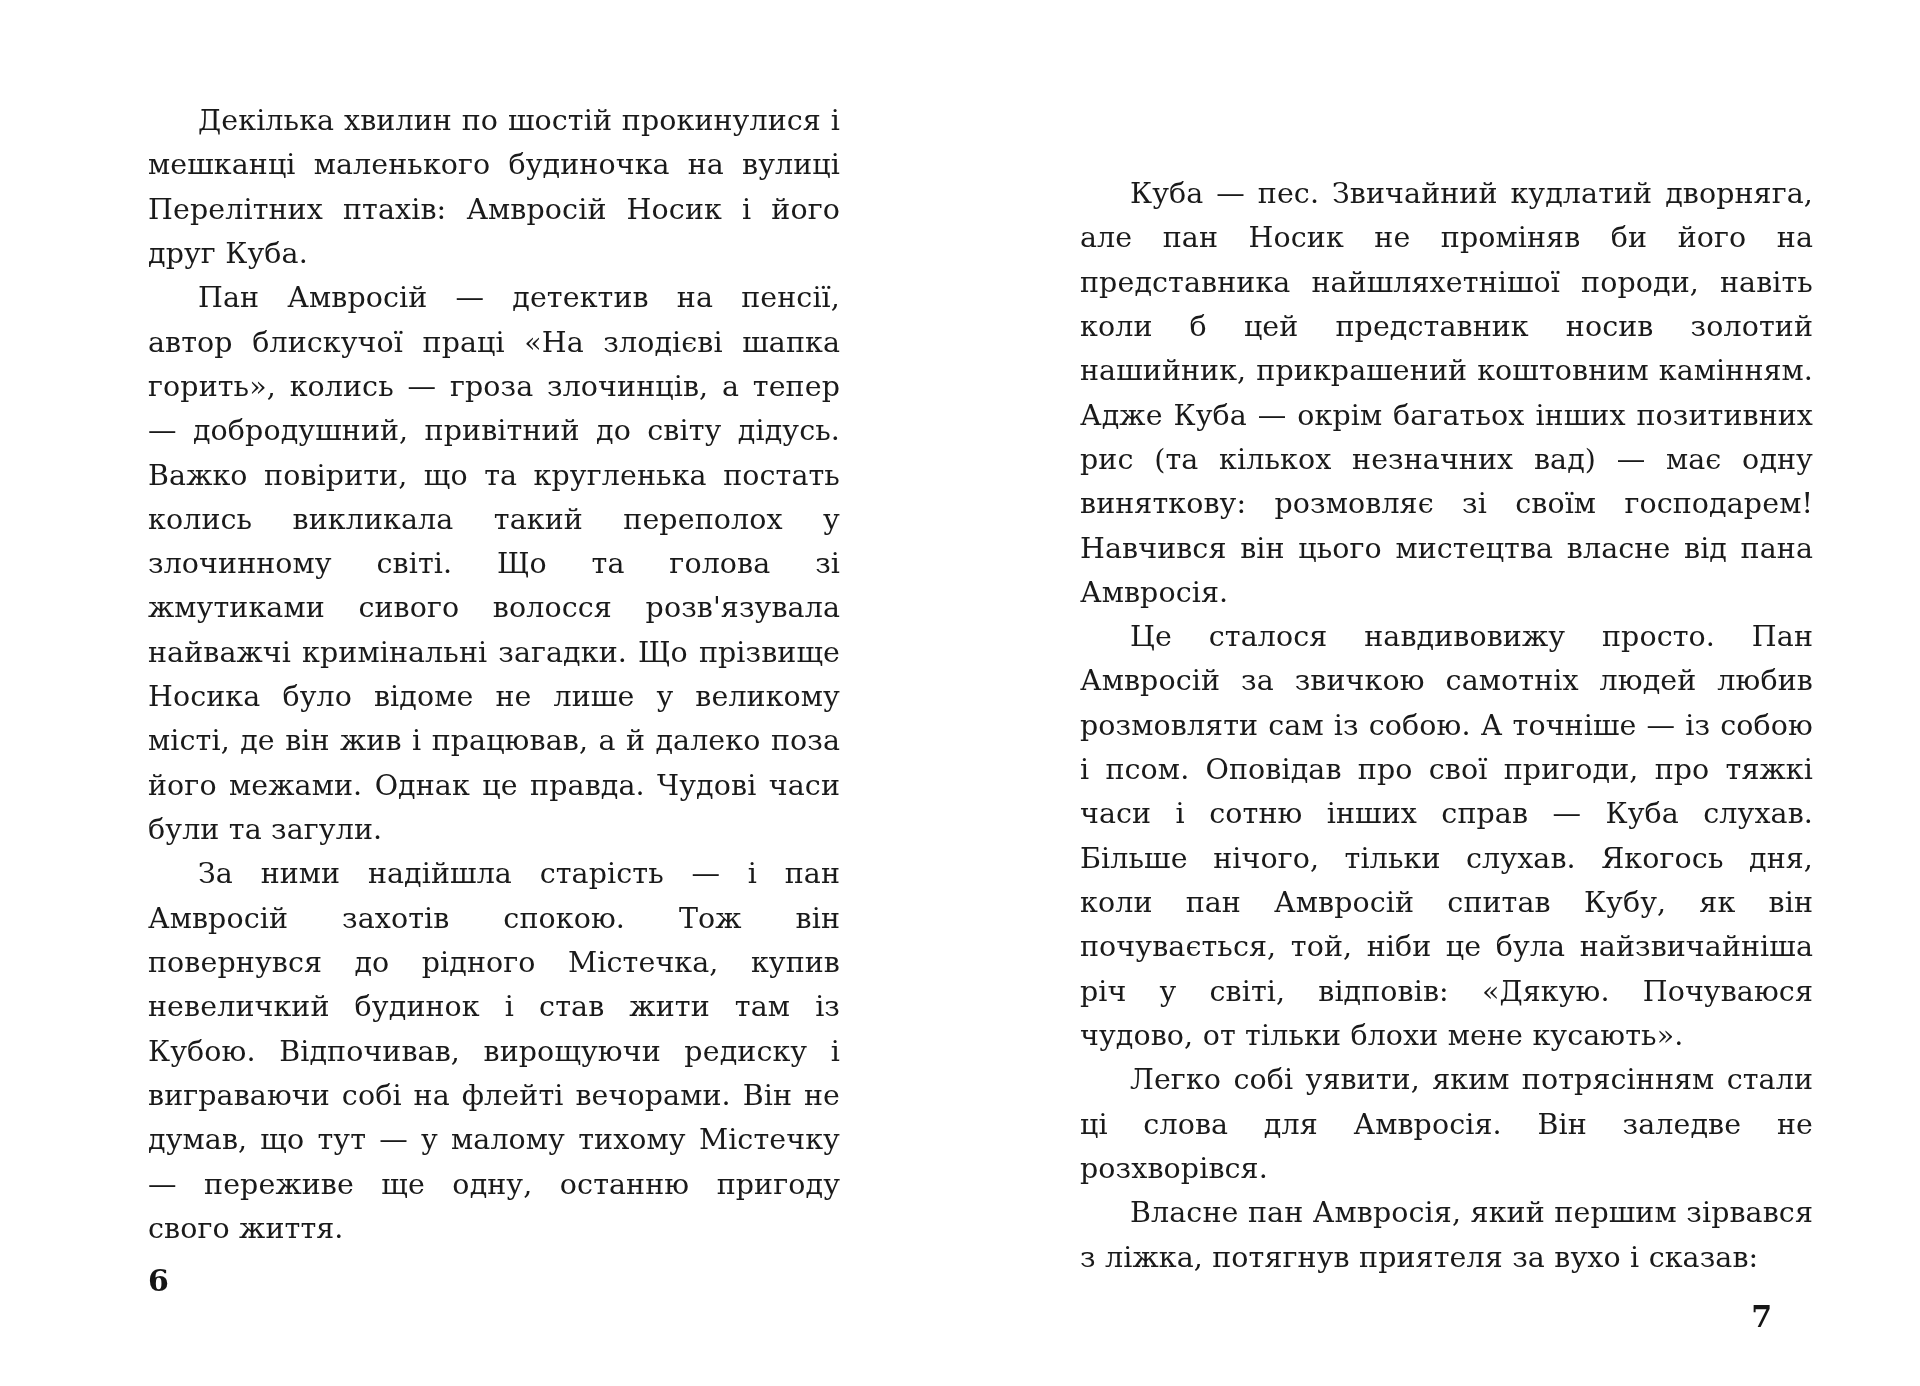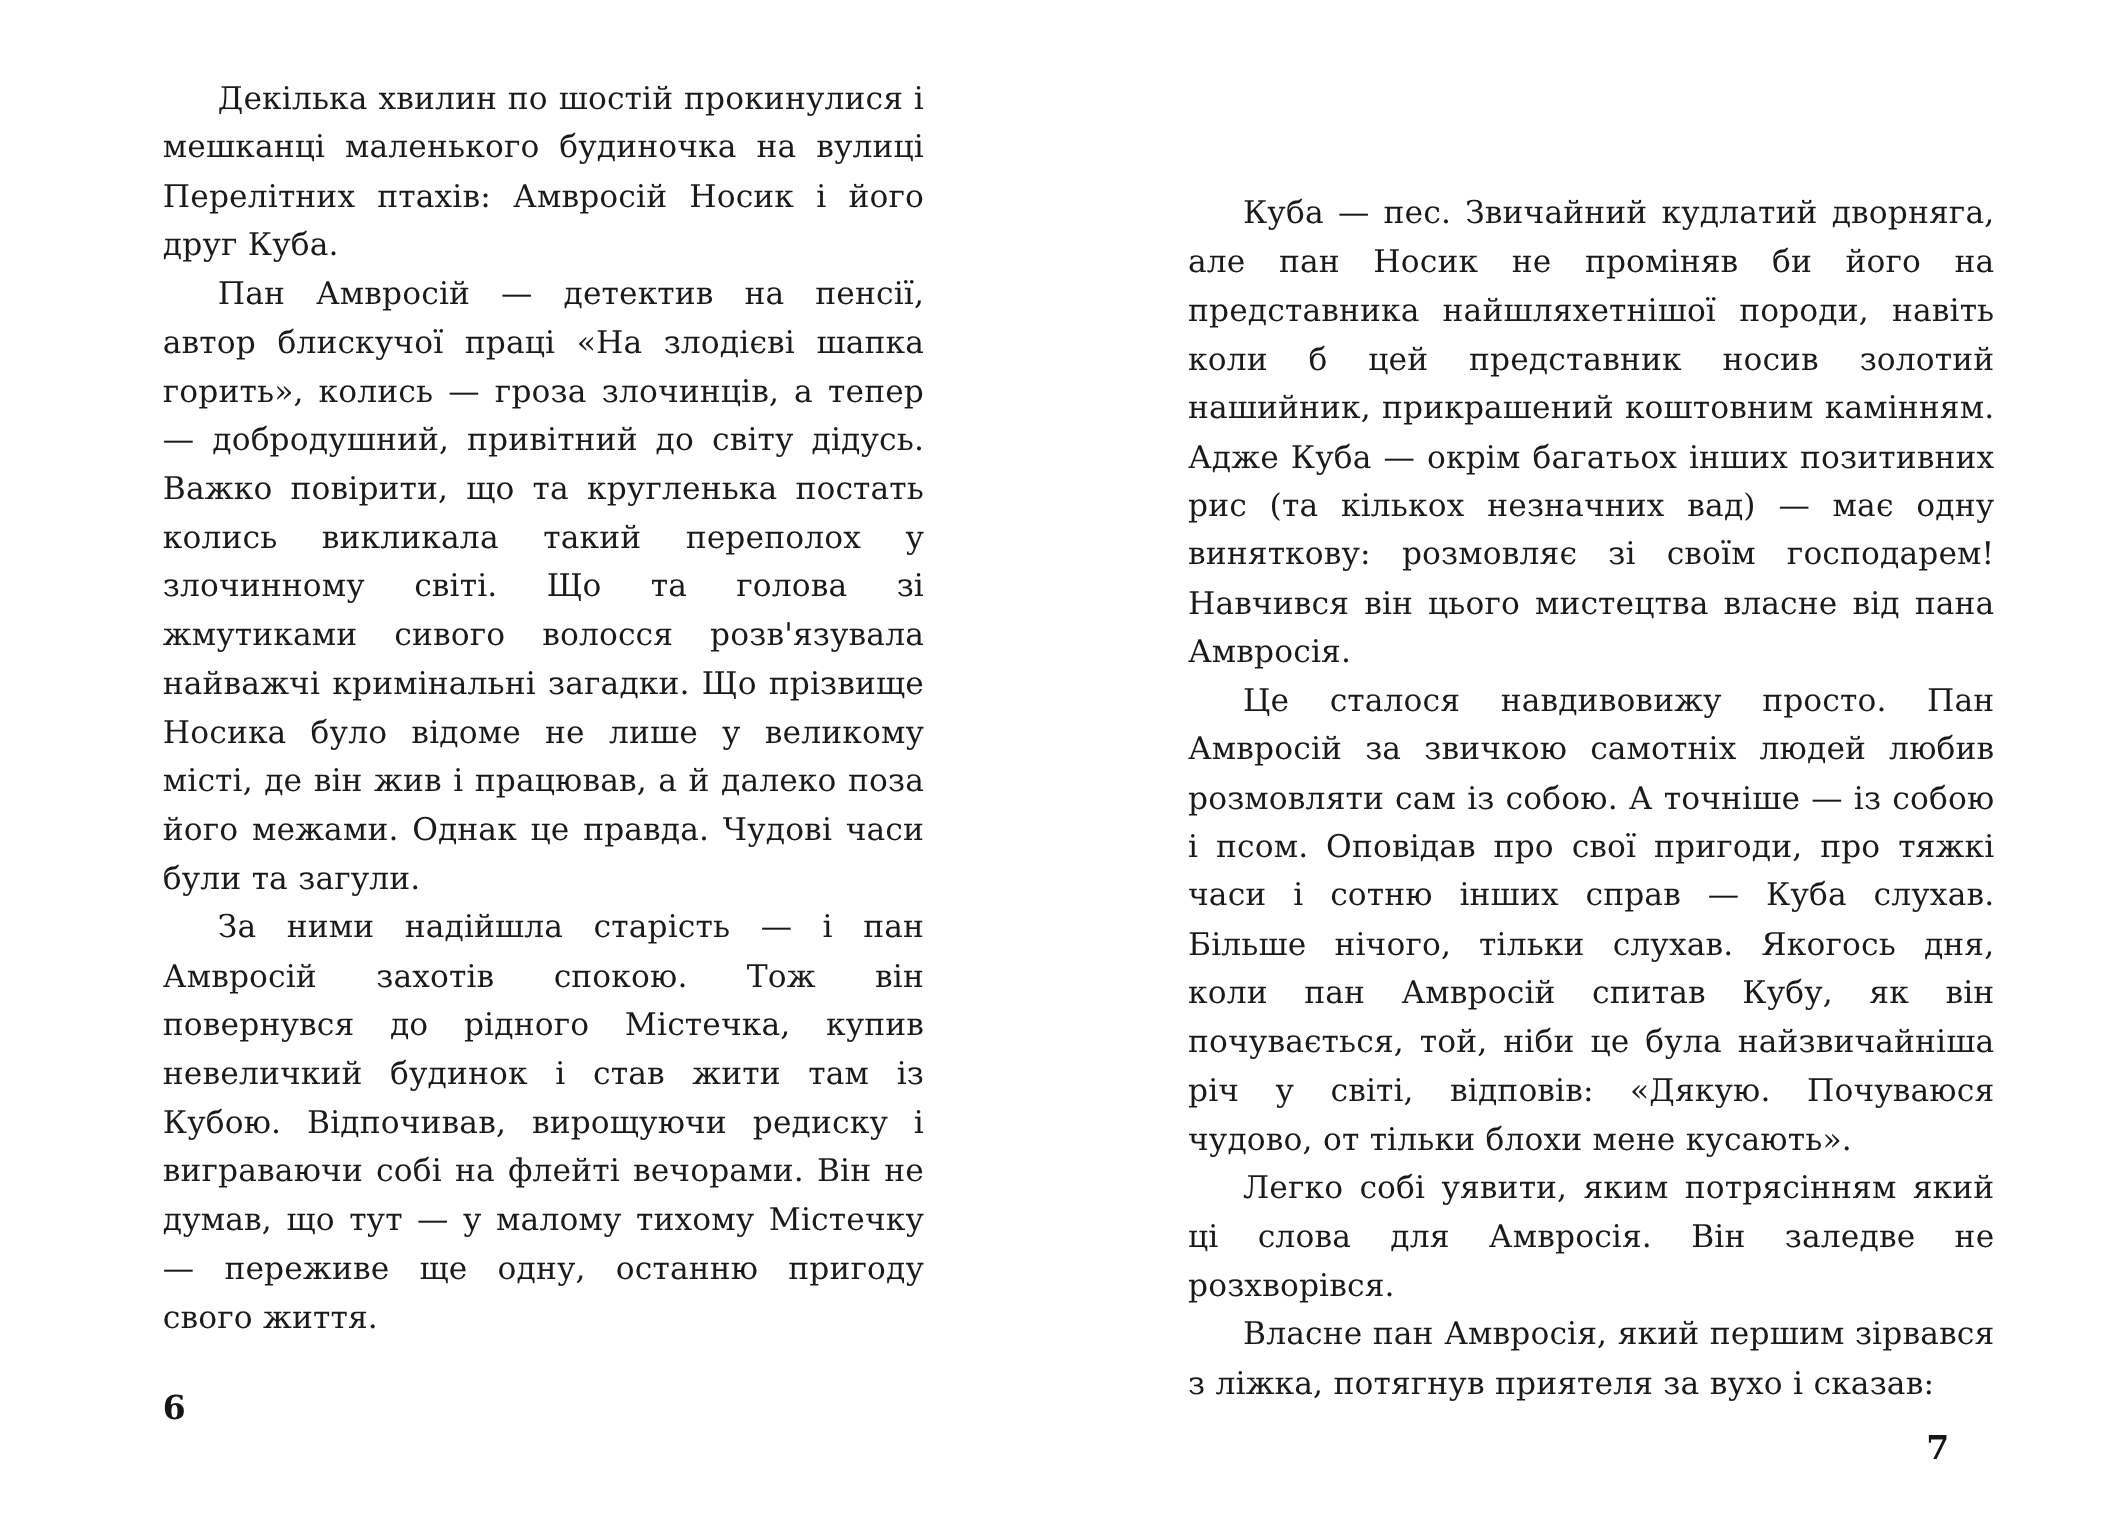--- a/index.html
+++ b/index.html
@@ -22,21 +22,21 @@
     box-sizing: border-box;
     padding: 0;
   }
   .page {
     position: relative;
     width: 960px;
     height: 1386px;
     box-sizing: border-box;
   }
   .page-left {
-    padding: 68px 120px 0 148px;
+    padding: 99px 120px 0 148px;
   }
   .page-right {
     padding: 136px 107px 0 120px;
     margin-top: 36px;
   }
   .text-block {
     font-size: 28.5px;
     line-height: 1.555;
     text-align: justify;
     letter-spacing: 0.1px;
@@ -73,19 +73,19 @@
       <p>Пан Амвросій — детектив на пенсії, автор блискучої праці «На злодієві шапка горить», колись — гроза злочинців, а тепер — добродушний, привітний до світу дідусь. Важко повірити, що та кругленька постать колись викликала такий переполох у злочинному світі. Що та голова зі жмутиками сивого волосся розв'язувала найважчі кримінальні загадки. Що прізвище Носика було відоме не лише у великому місті, де він жив і працював, а й далеко поза його межами. Однак це правда. Чудові часи були та загули.</p>
       <p>За ними надійшла старість — і пан Амвросій захотів спокою. Тож він повернувся до рідного Містечка, купив невеличкий будинок і став жити там із Кубою. Відпочивав, вирощуючи редиску і виграваючи собі на флейті вечорами. Він не думав, що тут — у малому тихому Містечку — переживе ще одну, останню пригоду свого життя.</p>
     </div>
     <div class="folio folio-left">6</div>
   </div>
 
   <div class="page page-right">
     <div class="text-block">
       <p>Куба — пес. Звичайний кудлатий дворняга, але пан Носик не проміняв би його на представника найшляхетнішої породи, навіть коли б цей представник носив золотий нашийник, прикрашений коштовним камінням. Адже Куба — окрім багатьох інших позитивних рис (та кількох незначних вад) — має одну виняткову: розмовляє зі своїм господарем! Навчився він цього мистецтва власне від пана Амвросія.</p>
       <p>Це сталося навдивовижу просто. Пан Амвросій за звичкою самотніх людей любив розмовляти сам із собою. А точніше — із собою і псом. Оповідав про свої пригоди, про тяжкі часи і сотню інших справ — Куба слухав. Більше нічого, тільки слухав. Якогось дня, коли пан Амвросій спитав Кубу, як він почувається, той, ніби це була найзвичайніша річ у світі, відповів: «Дякую. Почуваюся чудово, от тільки блохи мене кусають».</p>
-      <p>Легко собі уявити, яким потрясінням який ці слова для Амвросія. Він заледве не розхворівся.</p>
+      <p>Легко собі уявити, яким потрясінням стали ці слова для Амвросія. Він заледве не розхворівся.</p>
       <p>Власне пан Амвросія, який першим зірвався з ліжка, потягнув приятеля за вухо і сказав:</p>
     </div>
     <div class="folio folio-right">7</div>
   </div>
 
 </div>
 
 </body></html>

